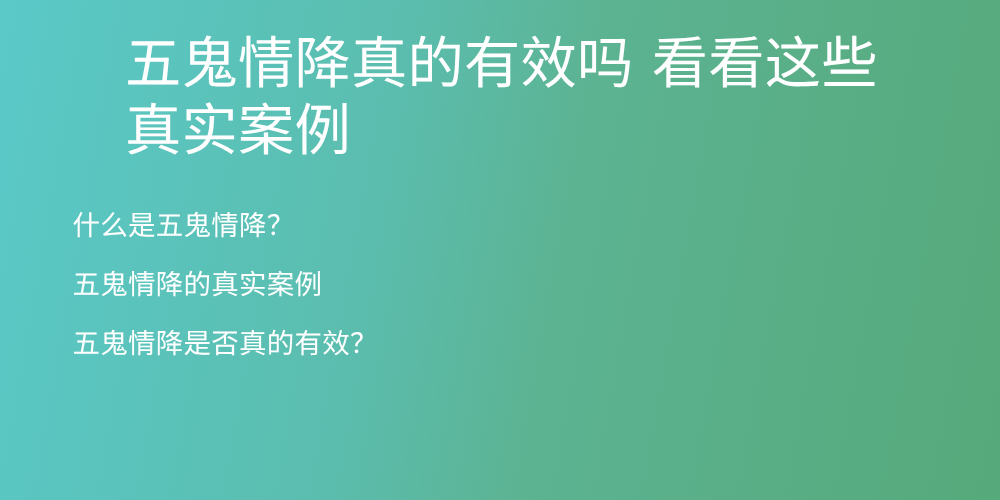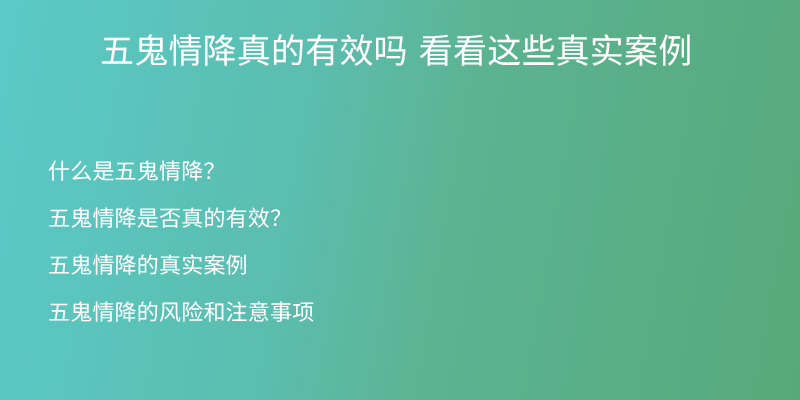--- a/index.html
+++ b/index.html
@@ -25,36 +25,36 @@
     overflow: hidden;
   }
 
   
   #article-title {
     position: absolute;
     left: 100px;
     top: 24px;
     width: 612px;
     margin: 0;
-    font-size: 34px;
+    font-size: 45px;
     line-height: 54px;
     font-weight: 400;
     color: #ffffff;
     letter-spacing: 0.2px;
     white-space: normal;
     word-break: break-word;
   }
 
   
   #outline-list {
     position: absolute;
     left: 48px;
     top: 148px;
     width: 700px;
-    margin: 0;
+    margin: 10px;
     padding: 0;
     list-style: none;
   }
 
   .outline-item {
     height: 47px;
     line-height: 47px;
     font-size: 22px;
     font-weight: 400;
     color: #ffffff;
@@ -64,18 +64,17 @@
 </style>
 </head>
 <body>
 
 <div id="article-card">
 
   <h1 id="article-title">五鬼情降真的有效吗 看看这些真实案例</h1>
 
   <ul id="outline-list">
     <li class="outline-item">什么是五鬼情降？</li>
+    <li class="outline-item">五鬼情降的真实案例</li>
     <li class="outline-item">五鬼情降是否真的有效？</li>
-    <li class="outline-item">五鬼情降的真实案例</li>
-    <li class="outline-item">五鬼情降的风险和注意事项</li>
   </ul>
 
 </div>
 
 </body></html>

